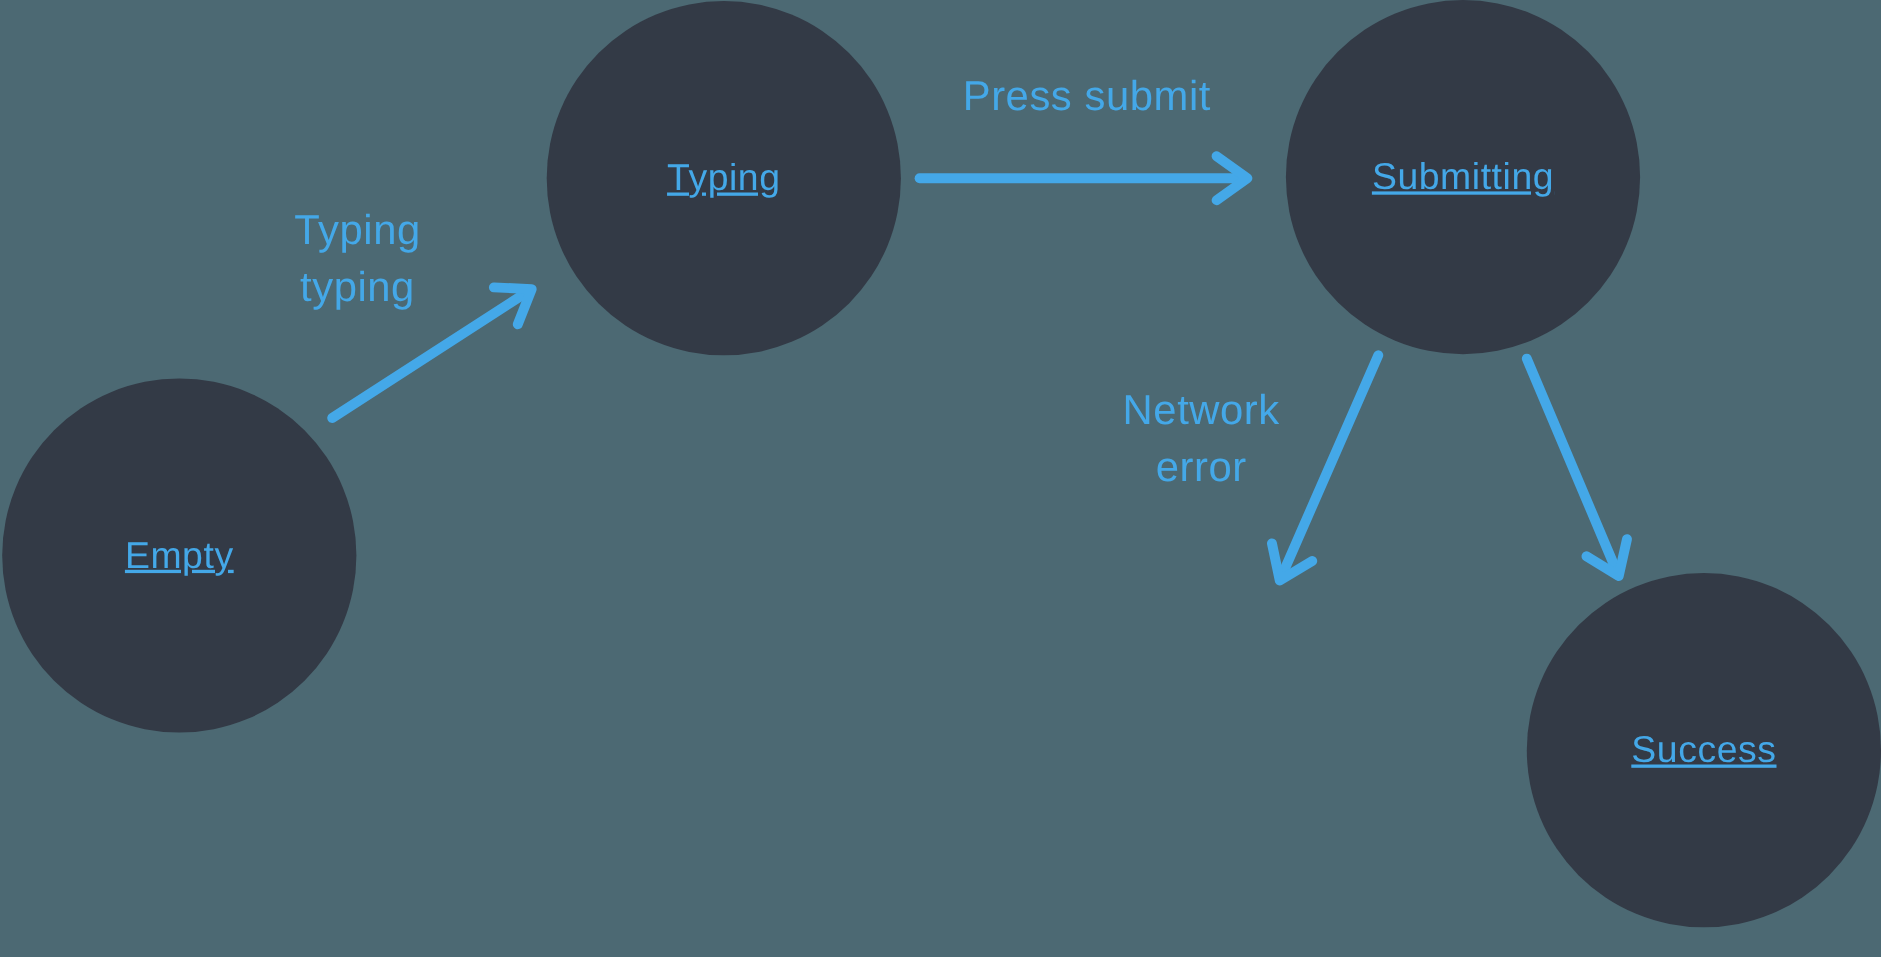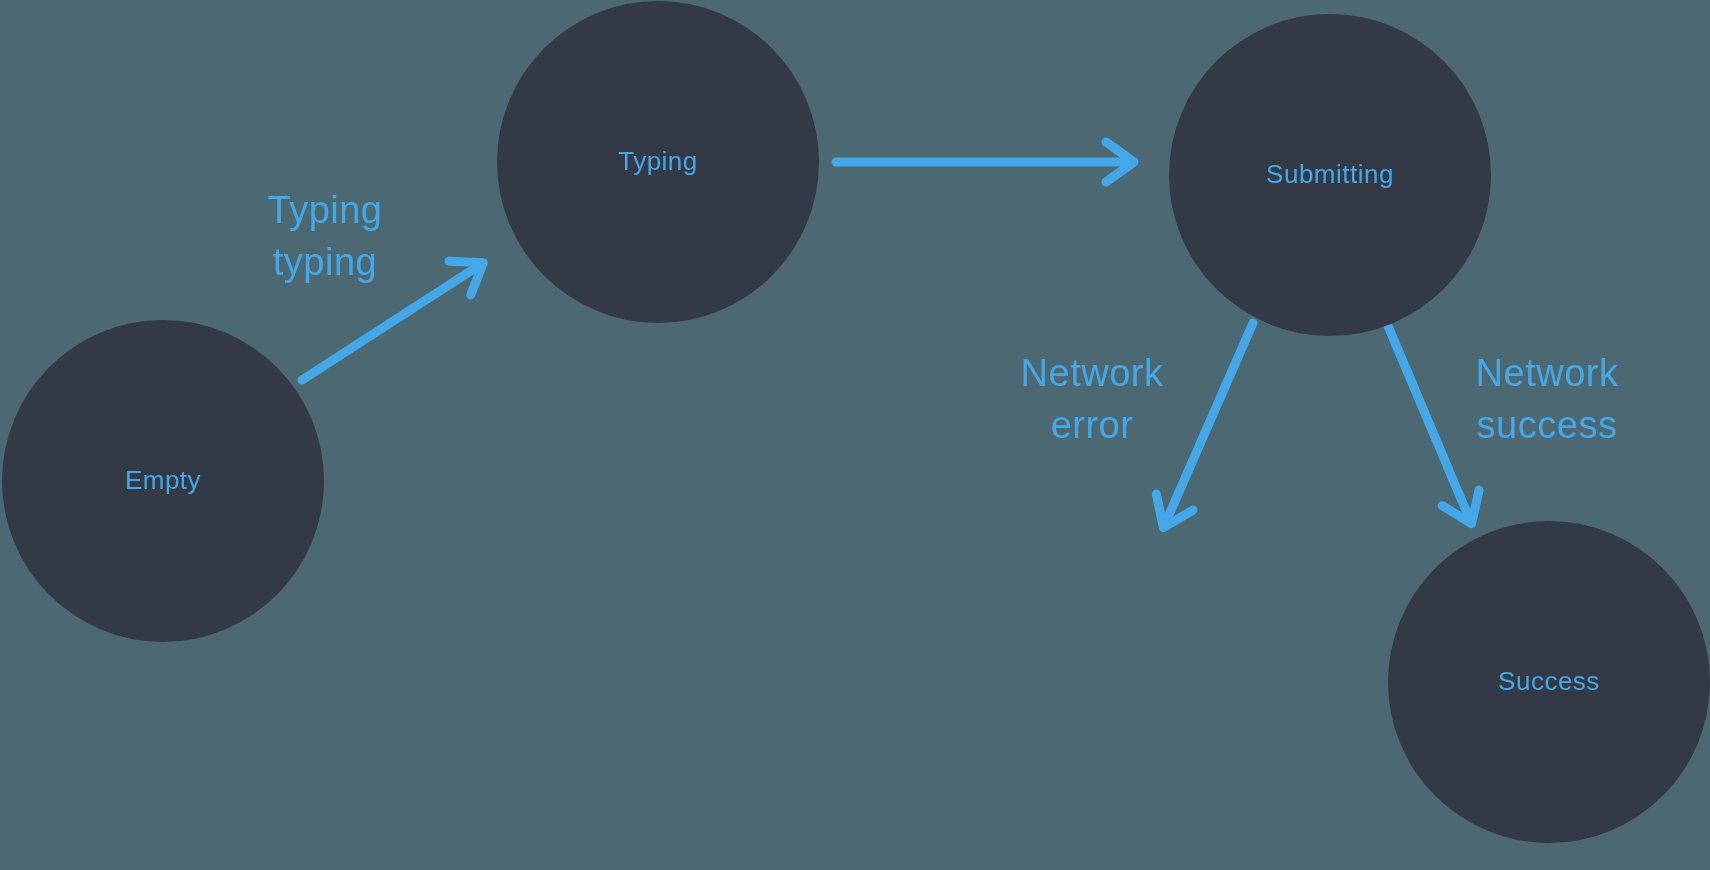--- a/index.html
+++ b/index.html
@@ -45,28 +45,29 @@
     width: 322px;
     height: 322px;
     border-radius: 50%;
     background: var(--node-fill);
     display: flex;
     align-items: center;
     justify-content: center;
   }
   .node-label {
     color: var(--accent);
-    font-size: 26px;
+    font-size: 34px;
     line-height: 1.2;
     letter-spacing: 0.5px;
     white-space: nowrap;
+    text-decoration: underline;
   }
-  .node-empty      { left: 2px;    top: 320px; }
+  .node-empty      { left: 2px;    top: 344px; }
   .node-typing     { left: 497px;  top: 1px;   }
-  .node-submitting { left: 1169px; top: 14px;   }
+  .node-submitting { left: 1169px; top: 0;   }
   .node-error      { left: 925px;  top: 545px; }
   .node-success    { left: 1388px; top: 521px; }
   .edge-label {
     position: absolute;
     transform: translate(-50%, -50%);
     color: var(--accent);
     font-size: 38px;
     line-height: 52px;
     letter-spacing: 0.5px;
     text-align: center;
@@ -105,18 +106,18 @@
     <span class="node-label">Submitting</span>
   </div>
 
 
   <div class="node node-success">
     <span class="node-label">Success</span>
   </div>
 
   <div class="edge-label label-start-typing">Typing typing</div>
 
+  <div class="edge-label label-press-submit">Press submit</div>
 
   <div class="edge-label label-network-error">Network error</div>
 
-  <div class="edge-label label-network-success">Network success</div>
 
 </div>
 
 </body></html>

